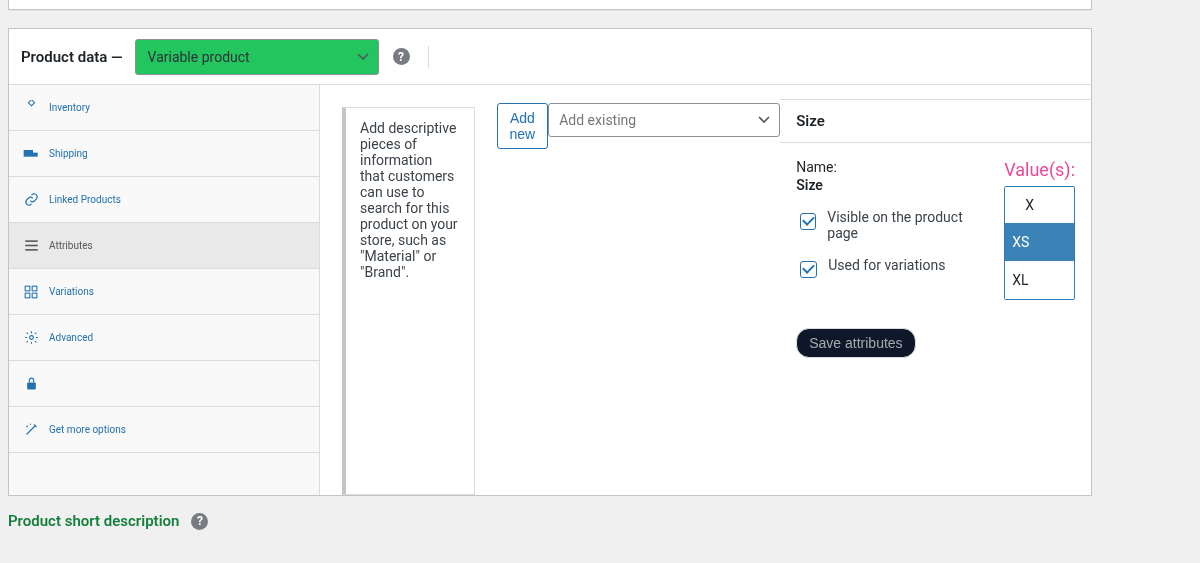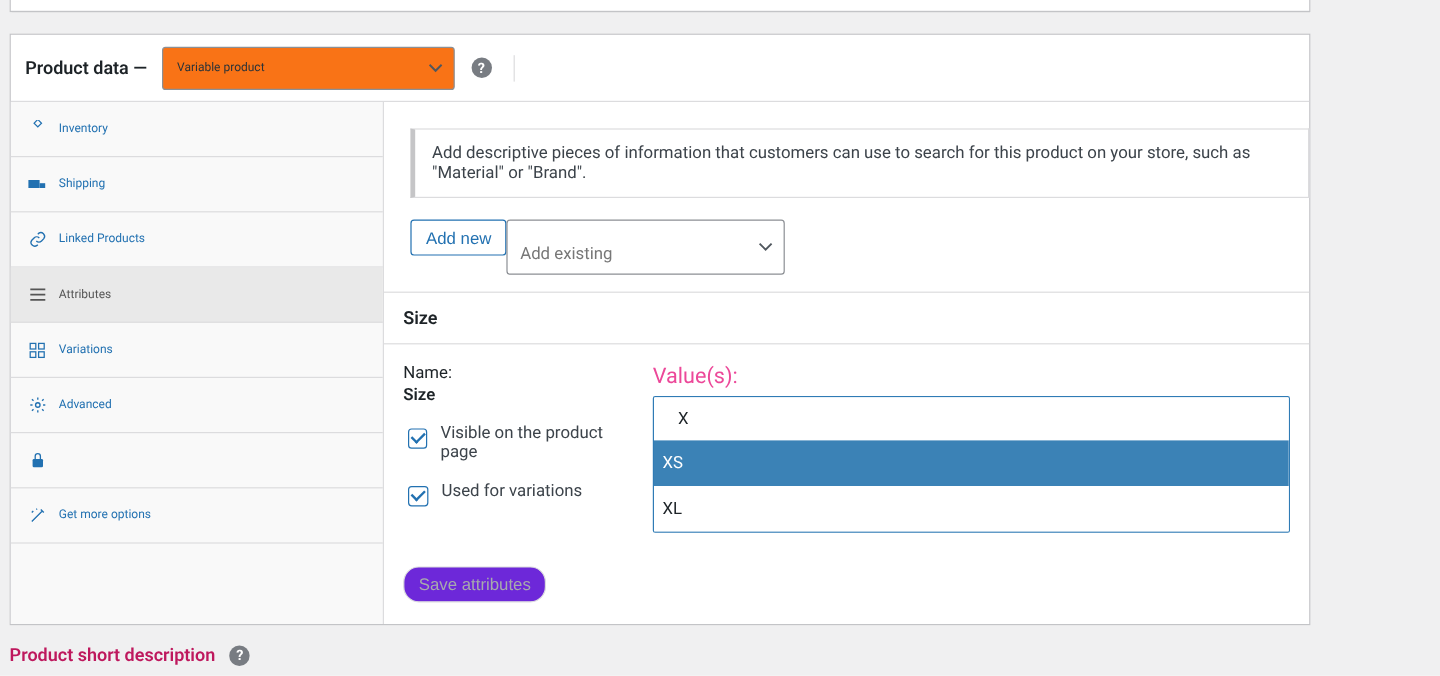--- a/index.html
+++ b/index.html
@@ -14,40 +14,40 @@
   html,body{margin:0;padding:0;background:var(--wp-light);font-family:-apple-system,BlinkMacSystemFont,"Segoe UI",Roboto,Helvetica,Arial,sans-serif;color:var(--wp-text);font-size:13px;}
   .viewport{position:relative;width:1100px;height:563px;overflow:hidden;}
 
   .panel{background:#fff;border:1px solid var(--wp-border);box-shadow:0 1px 1px rgba(0,0,0,.04);margin:0 8px;}
   .panel.word{height:26px;display:flex;align-items:flex-start;padding:0 14px;color:var(--wp-text);position:relative;top:-18px;font-size:13px;margin-top:0;}
 
   .product-data{margin:0 8px;background:#fff;border:1px solid var(--wp-border);}
   .pd-header{height:55px;display:flex;align-items:center;padding:0 12px;border-bottom:1px solid var(--wp-border2);}
   .pd-title{font-weight:600;font-size:15px;color:#1d2327;margin-right:6px;}
   .pd-select{position:relative;margin-left:6px;}
-  .pd-select .box{border:1px solid #8c8f94;border-radius:3px;padding:0 30px 0 12px;height:34px;min-width:200px;display:flex;align-items:center;font-size:10px;color:#2c3338;background:#f97316;}
+  .pd-select .box{border:1px solid #8c8f94;border-radius:3px;padding:0 30px 0 12px;height:34px;min-width:200px;display:flex;align-items:center;font-size:14px;color:#2c3338;background:#22c55e;}
   .pd-select .caret{position:absolute;right:10px;top:50%;transform:translateY(-50%);}
   .help-dot{width:17px;height:17px;border-radius:50%;background:#787c82;color:#fff;font-size:12px;font-weight:700;display:flex;align-items:center;justify-content:center;margin-left:14px;}
   .vert-sep{width:1px;height:22px;background:#dcdcde;margin-left:18px;}
 
   .pd-body{display:flex;min-height:410px;}
   .tabs{width:310px;flex:none;background:#f9f9f9;border-right:1px solid var(--wp-border2);}
   .tab{display:flex;align-items:center;gap:10px;padding:0 14px;height:45px;border-bottom:1px solid var(--wp-border2);color:var(--wp-link);font-size:10px;cursor:pointer;}
   .tab.active{background:#e9e9e9;color:#555;}
   .tab .ic{width:16px;display:flex;align-items:center;justify-content:center;color:inherit;}
   .tab.active .ic{color:#555;}
   .tab .ic svg{stroke:currentColor;fill:none;}
 
-  .pane{flex:1;display:flex;flex-direction:column;}
+  .pane{flex:1;display:flex;flex-direction:row;}
   .info-box{margin:22px 0 0 22px;border:1px solid var(--wp-border2);border-left:4px solid #c5c5c7;background:#fff;padding:12px 14px;color:#3c434a;font-size:14px;}
 
   .actions{display:flex;align-items:flex-start;margin:18px 0 0 22px;}
   .btn-outline{border:1px solid var(--wp-link);color:var(--wp-link);background:#fff;padding:6px 12px;border-radius:3px;font-size:14px;cursor:pointer;}
   .select-existing{position:relative;}
-  .select-existing .box{border:1px solid #8c8f94;border-radius:3px;background:#fff;height:32px;min-width:190px;display:flex;align-items:center;padding:12px 30px 0 10px;color:#777;font-size:14px;}
+  .select-existing .box{border:1px solid #8c8f94;border-radius:3px;background:#fff;height:32px;min-width:190px;display:flex;align-items:center;padding:0 30px 0 10px;color:#777;font-size:14px;}
   .select-existing .caret{position:absolute;right:10px;top:50%;transform:translateY(-50%);}
 
   .attr-block{margin-top:14px;border-top:1px solid var(--wp-border2);}
   .attr-head{padding:12px 16px;border-bottom:1px solid var(--wp-border2);font-weight:600;font-size:15px;color:#1d2327;}
   .attr-body{display:flex;padding:16px 16px 18px 16px;gap:18px;}
   .attr-left{width:190px;flex:none;}
   .lbl{color:#1d2327;font-size:14px;}
   .val{font-weight:600;font-size:14px;color:#1d2327;margin-top:2px;}
   .chk{display:flex;align-items:flex-start;gap:8px;margin-top:16px;font-size:14px;color:#3c434a;}
   .chk input{appearance:none;width:17px;height:17px;border:1px solid var(--wp-link);border-radius:3px;position:relative;top:1px;}
@@ -55,24 +55,24 @@
   .chk input:checked::after{content:"";position:absolute;left:4px;top:0px;width:5px;height:9px;border:solid var(--wp-link);border-width:0 2px 2px 0;transform:rotate(45deg);}
 
   .attr-right{flex:1;}
   .values-label{font-size:18px;color:#ec4899;margin-bottom:6px;}
   .dropdown{border:1px solid #2f7bb5;border-radius:2px;overflow:hidden;}
   .dropdown .item{padding:11px 7px;font-size:14px;color:#1d2327;background:#fff;cursor:pointer;}
   .dropdown .item.sel{background:var(--wp-blue);color:#fff;}
   .dropdown .item.search{padding:10px 20px;}
 
   .save-row{padding:10px 16px 18px 16px;}
-  .btn-disabled{border:1px solid var(--wp-border2);background:#6d28d9;color:#a7aaad;padding:6px 12px;border-radius:13px;font-size:14px;cursor:default;}
+  .btn-disabled{border:1px solid var(--wp-border2);background:#0f172a;color:#a7aaad;padding:6px 12px;border-radius:13px;font-size:14px;cursor:default;}
 
   .short-desc{margin:16px 8px 0 8px;display:flex;align-items:center;gap:10px;}
-  .short-desc .title{font-weight:600;font-size:15px;color:#be185d;}
+  .short-desc .title{font-weight:600;font-size:15px;color:#15803d;}
   .short-desc .help-dot{margin-left:2px;}
 
   .caret svg{display:block;}
 </style>
 </head>
 <body>
 
 <div class="viewport">
 
   <div class="panel word">

